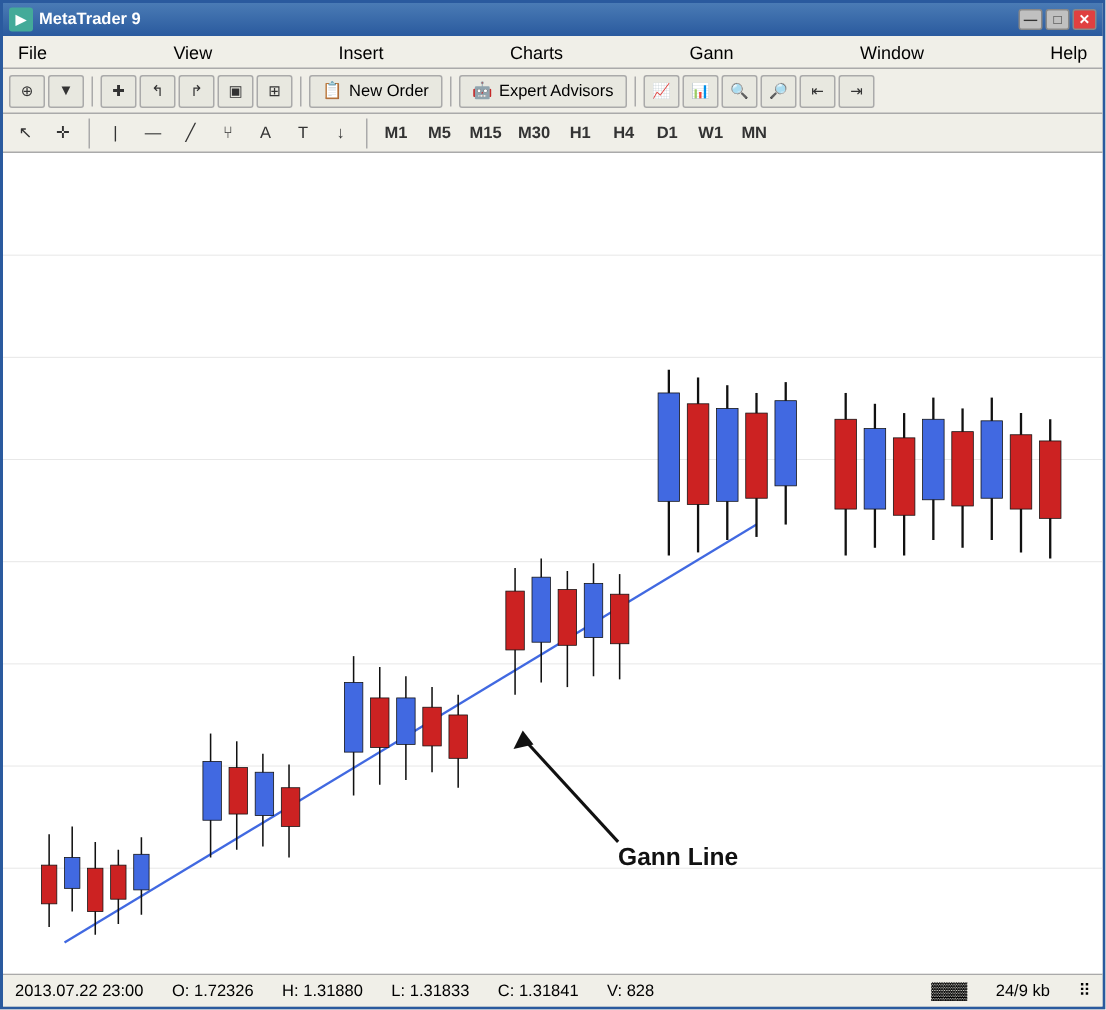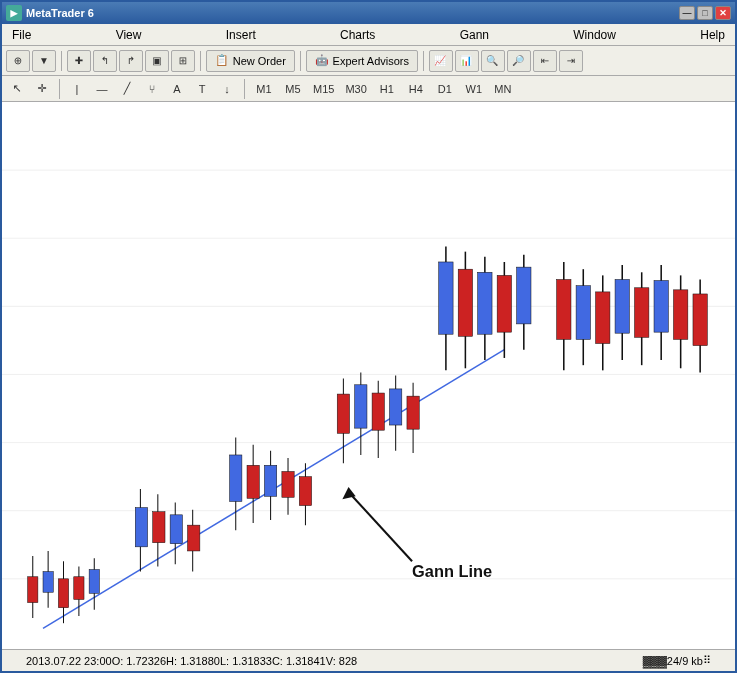--- a/index.html
+++ b/index.html
@@ -66,37 +66,37 @@
       border-bottom: 1px solid #aaa;
       gap: 3px;
     }
     .tool-btn {
       width: 22px; height: 20px; background: transparent; border: 1px solid transparent; border-radius: 2px;
       display: flex; align-items: center; justify-content: center; cursor: pointer; font-size: 11px; color: #333;
     }
     .timeframe-btn {
       min-width: 26px; height: 20px; padding: 0 3px; background: transparent; border: 1px solid transparent;
       border-radius: 2px; display: flex; align-items: center; justify-content: center;
-      cursor: pointer; font-size: 11px; color: #333; font-weight: normal;
+      cursor: pointer; font-size: 11px; color: #333; font-weight: bold;
     }
     .chart-canvas {
       width: 100%;
       height: 100%;
     }
 
     
     .status-bar {
       background: #f0efe8;
       height: 22px;
       display: flex;
       align-items: center;
-      padding: 0 24px;
+      padding: 0 8px;
       border-top: 1px solid #aaa;
       font-size: 11px;
-      gap: 0;
+      gap: 19px;
     }
     .status-item { display: flex; align-items: center; gap: 2px; }
 
     .main-window {
       display: flex;
       flex-direction: column;
       height: 673px;
       border: 2px solid #2a5a9e;
     }
 
@@ -125,21 +125,21 @@
     }
   </style>
 </head>
 <body>
 
 <div class="main-window">
 
   <div class="title-bar">
     <div class="title-bar-left">
       <div class="title-bar-icon">▶</div>
-      <span>MetaTrader 6</span>
+      <span>MetaTrader 9</span>
     </div>
     <div class="title-bar-controls">
       <div class="title-btn">—</div>
       <div class="title-btn">□</div>
       <div class="title-btn close">✕</div>
     </div>
   </div>
 
   <div class="menu-bar">
     <div class="menu-item">File</div>

